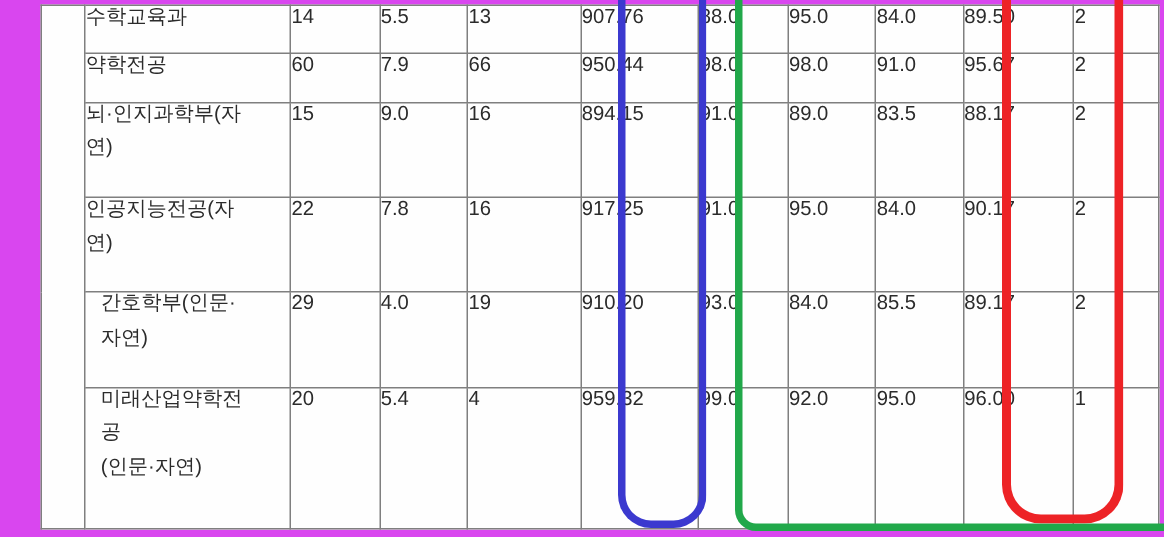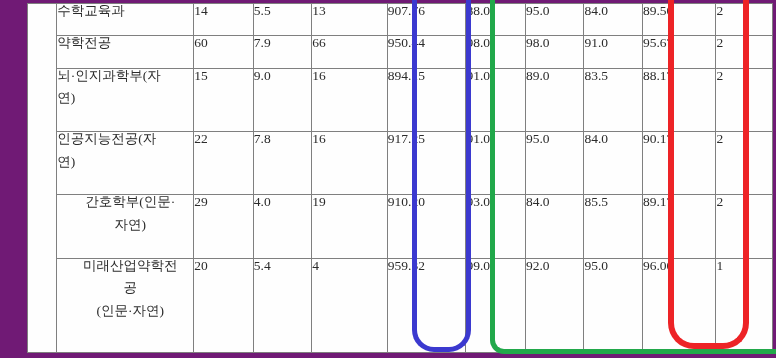--- a/index.html
+++ b/index.html
@@ -6,22 +6,21 @@
   html, body {
     margin: 0; padding: 0;
     background: #ffffff;
     font-family: "Liberation Sans", "DejaVu Sans", sans-serif;
   }
   #screen {
     position: relative;
     width: 776px;
     height: 358px;
     overflow: hidden;
-    background: #701a75;
-    font-family: Liberation Serif, serif;
+    background: #d946ef;
   }
 
   
   #tablewrap {
     position: absolute;
     left: 27px;
     top: 3px;
     width: 746px;
     height: 350px;
   }
@@ -50,21 +49,21 @@
     border-right: 1px solid #6e6e6e;
   }
 
   td.namecell {
     width: 136px;
     text-align: left;
     padding: 6px 4px 4px 6px;
     word-break: keep-all;
   }
   td.namecell .ln { display: block; padding-bottom: 9px; white-space: nowrap; }
-  td.namecell.indent { padding-left: 10px; text-align: center; }
+  td.namecell.indent { padding-left: 10px; }
 
   td.num { text-align: left; padding-top: 7px; }
   td.c1 { width: 59px; }
   td.c2 { width: 58px; margin-top: 19px; }
   td.c3 { width: 75px; }
   td.c4 { width: 78px; margin-top: 38px; }
   td.c5 { width: 59px; }
   td.c6 { width: 58px; }
   td.c7 { width: 58px; }
   td.c8 { width: 73px; }

